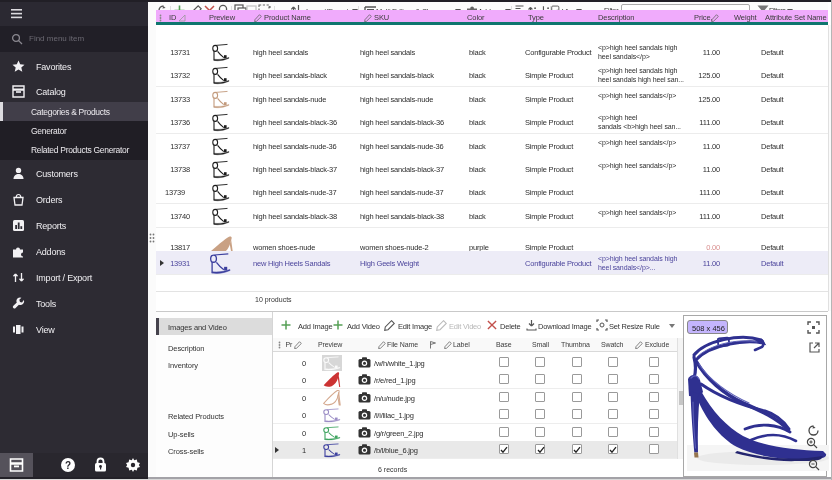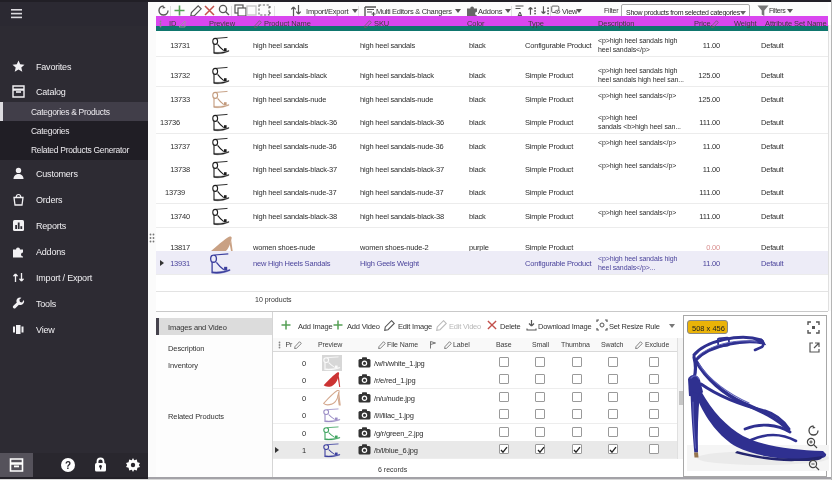--- a/index.html
+++ b/index.html
@@ -18,21 +18,21 @@
 .sb-subtxt{position:absolute;left:31px;font-size:8.5px;color:#eceaee;letter-spacing:-0.3px;}
 #sb-bottom{left:0;top:453px;width:148px;height:24px;background:#29272e;}
 .ico{position:absolute;}
 
 #splitter{left:148px;top:0;width:8px;height:477px;background:#fbfbfb;}
 
 #toolbar{left:156px;top:2px;width:672px;height:23px;background:#fcfcfc;border-bottom:1px solid #e3e3e3;}
 .tb-sep{position:absolute;top:4px;width:1px;height:15px;background:#e0e0e0;}
 .tb-txt{position:absolute;top:5px;font-size:7.5px;color:#333;letter-spacing:-0.2px;white-space:nowrap;}
 .caret{position:absolute;width:0;height:0;border-left:3px solid transparent;border-right:3px solid transparent;border-top:4px solid #555;}
-#gridhead{left:156px;top:16px;width:672px;height:15px;background:#d946ef;border-bottom:5px solid #0f766e;}
+#gridhead{left:156px;top:10px;width:672px;height:15px;background:#f0abfc;border-bottom:3px solid #0f766e;}
 .gh{position:absolute;top:3px;font-size:7.5px;color:#3c3c3c;letter-spacing:-0.1px;white-space:nowrap;}
 .row{position:absolute;left:156px;width:672px;height:24px;border-bottom:1px solid #ececec;background:#fff;font-size:7.5px;color:#2e2e2e;}
 .c{position:absolute;white-space:nowrap;letter-spacing:-0.2px;}
 .desc{position:absolute;left:442px;top:2px;width:110px;font-size:7px;line-height:9px;letter-spacing:-0.1px;color:#2e2e2e;}
 #gridscroll{left:828px;top:25px;width:3px;height:286px;background:#fafafa;border-left:1px solid #e0e0e0;}
 #prodbar-line{left:156px;top:291px;width:672px;height:1px;background:#e3e3e3;}
 #prodbar{left:156px;top:292px;width:672px;height:19px;background:#fff;}
 #bottomsec{left:156px;top:311px;width:672px;height:166px;background:#fff;border-top:1px solid #c9c9c9;}
 
 #tabs{position:absolute;left:0px;top:0px;width:117px;height:166px;background:#fdfdfd;border-right:1px solid #d5d5d5;}
@@ -50,34 +50,41 @@
 <div id="sidebar" class="abs">
 <div id="sb-top" class="abs">
   <svg class="ico" style="left:11px;top:7px" width="11" height="10" viewBox="0 0 11 10">
           <g fill="#dcdbdf">
             <rect x="0" y="0" width="11" height="1.6"></rect>
             <rect x="0" y="3.8" width="11" height="1.6"></rect>
             <rect x="0" y="7.6" width="11" height="1.6"></rect>
           </g>
         </svg>
 </div>
+<div id="sb-search" class="abs">
+  <svg class="ico" style="left:11px;top:7px" width="12" height="12" viewBox="0 0 12 12">
+          <circle cx="5" cy="5" r="3.4" fill="none" stroke="#8a8890" stroke-width="1.3"></circle>
+          <line x1="7.6" y1="7.6" x2="11" y2="11" stroke="#8a8890" stroke-width="1.3"></line>
+        </svg>
+  <span style="position:absolute;left:29px;top:8px;font-size:8px;color:#6b6972;">Find menu item</span>
+</div>
 <svg class="ico" style="left:12px;top:60px" width="13" height="13" viewBox="0 0 13 13">
         <path d="M6.5 0.5 L8.2 4.3 L12.5 4.7 L9.3 7.5 L10.3 11.7 L6.5 9.5 L2.7 11.7 L3.7 7.5 L0.5 4.7 L4.8 4.3 Z" fill="#f2f1f4"></path>
       </svg>
 <span class="sb-item" style="top:62px;">Favorites</span>
 <svg class="ico" style="left:12px;top:85px" width="13" height="13" viewBox="0 0 13 13">
         <path d="M1 1 h11 v3.2 h-11 Z M1 5 h11 v7 h-11 Z" fill="none" stroke="#f2f1f4" stroke-width="1.4"></path>
         <rect x="4" y="6.2" width="5" height="1.6" fill="#f2f1f4"></rect>
       </svg>
 <span class="sb-item" style="top:87px;">Catalog</span>
 <div class="sb-sub" style="top:102px;height:58px;"></div>
 <div class="abs" style="left:0;top:102px;width:148px;height:19px;background:#413e49;"></div>
 <div class="abs" style="left:0;top:102px;width:3px;height:19px;background:#dddce0;"></div>
 <span class="sb-subtxt" style="top:107px;">Categories &amp; Products</span>
-<span class="sb-subtxt" style="top:126px;">Categories</span>
+<span class="sb-subtxt" style="top:126px;">Generator</span>
 <span class="sb-subtxt" style="top:145px;">Related Products Generator</span>
 <svg class="ico" style="left:12px;top:167px" width="13" height="13" viewBox="0 0 13 13">
         <circle cx="6.5" cy="3.4" r="2.7" fill="#f2f1f4"></circle>
         <path d="M1.5 12 C1.5 8.6 4 7 6.5 7 C9 7 11.5 8.6 11.5 12 Z" fill="#f2f1f4"></path>
       </svg>
 <span class="sb-item" style="top:169px;">Customers</span>
 <svg class="ico" style="left:12px;top:193px" width="13" height="13" viewBox="0 0 13 13">
         <path d="M2 4.5 h9 l-1 7.5 h-7 Z" fill="none" stroke="#f2f1f4" stroke-width="1.3"></path>
         <path d="M4.2 4.5 C4.2 0.5 8.8 0.5 8.8 4.5" fill="none" stroke="#f2f1f4" stroke-width="1.2"></path>
       </svg>
@@ -270,21 +277,21 @@
           <path d="M3.2 18.4 C7.5 19.3 13 18.4 18 16.2 L17.8 15.4 C13.2 17.2 8 17.8 3.2 17.3 Z" stroke-width="0.4"></path>
           <rect x="13" y="13.2" width="2.6" height="3" stroke="none"></rect>
         </g>
 <g id="pump">
           <path d="M2.5 17.5 C10 10.5 19 3 23 0.8 C24.8 -0.2 26 0.8 25.6 2.5 L24 8 C22.5 13 19 17 14.5 18.6 C9.5 20 4.5 19.3 2.5 17.5 Z"></path>
           <path d="M25 3 L27.3 19.6 L25.8 19.6 L23.8 8.5 Z"></path>
         </g>
 </defs>
     </svg>
 <div id="gridrows">
-<div class="row" style="top:33px">
+<div class="row" style="top:40px">
  <div class="c" style="left:4px;width:30px;text-align:right;top:8px">13731</div>
  <svg style="position:absolute;left:55px;top:2px" width="20" height="20" viewBox="0 0 20 20" fill="#1b1b1b" stroke="#1b1b1b">
           <use href="#sandal"></use>
         </svg>
  <span class="c" style="left:97px;top:8px">high heel sandals</span>
  <span class="c" style="left:204px;top:8px">high heel sandals</span>
  <span class="c" style="left:313px;top:8px">black</span>
  <span class="c" style="left:369px;top:8px">Configurable Product</span>
  <div class="desc" style="top:3px">&lt;p&gt;high heel sandals high<br>heel sandals&lt;/p&gt;</div>
  <div class="c" style="left:508px;width:56px;text-align:right;top:8px">11.00</div>
@@ -310,21 +317,21 @@
         </svg>
  <span class="c" style="left:97px;top:8px">high heel sandals-nude</span>
  <span class="c" style="left:204px;top:8px">high heel sandals-nude</span>
  <span class="c" style="left:313px;top:8px">black</span>
  <span class="c" style="left:369px;top:8px">Simple Product</span>
  <div class="desc" style="top:4px">&lt;p&gt;high heel sandals&lt;/p&gt;</div>
  <div class="c" style="left:508px;width:56px;text-align:right;top:8px">125.00</div>
  <span class="c" style="left:605px;top:8px">Default</span>
 </div>
 <div class="row" style="top:110.2px">
- <div class="c" style="left:4px;width:30px;top:8px">13736</div>
+ <div class="c" style="left:4px;width:30px;text-align:right;top:8px">13736</div>
  <svg style="position:absolute;left:55px;top:2px" width="20" height="20" viewBox="0 0 20 20" fill="#1b1b1b" stroke="#1b1b1b">
           <use href="#sandal"></use>
         </svg>
  <span class="c" style="left:97px;top:8px">high heel sandals-black-36</span>
  <span class="c" style="left:204px;top:8px">high heel sandals-black-36</span>
  <span class="c" style="left:313px;top:8px">black</span>
  <span class="c" style="left:369px;top:8px">Simple Product</span>
  <div class="desc" style="top:3px">&lt;p&gt;high heel<br>sandals &lt;b&gt;high heel san...</div>
  <div class="c" style="left:508px;width:56px;text-align:right;top:8px">111.00</div>
  <span class="c" style="left:605px;top:8px">Default</span>
@@ -418,20 +425,26 @@
           <span>Images and Video</span>
         </div>
   <div class="tab" style="top:27px">
           <span>Description</span>
         </div>
   <div class="tab" style="top:44px">
           <span>Inventory</span>
         </div>
   <div class="tab" style="top:95px">
           <span>Related Products</span>
+        </div>
+  <div class="tab" style="top:113px">
+          <span>Up-sells</span>
+        </div>
+  <div class="tab" style="top:130px">
+          <span>Cross-sells</span>
         </div>
 </div>
 <div class="abs" style="left:117px;top:0;width:410px;height:26px;">
   <svg class="ico" style="left:8px;top:8px" width="10" height="10" viewBox="0 0 10 10">
           <path d="M5 0.5 V9.5 M0.5 5 H9.5" stroke="#55a055" stroke-width="1.5"></path>
         </svg>
   <span class="tb-txt" style="left:25px;top:10px">Add Image</span>
   <svg class="ico" style="left:60px;top:8px" width="10" height="10" viewBox="0 0 10 10">
           <path d="M5 0.5 V9.5 M0.5 5 H9.5" stroke="#55a055" stroke-width="1.5"></path>
         </svg>
@@ -616,21 +629,21 @@
             </svg>
           </div>
  <div class="cb" style="left:376px"></div>
 </div>
 </div>
 <span style="position:absolute;left:222px;top:154px;font-size:7px;color:#333;">6 records</span>
 <div class="abs" style="left:521px;top:26px;width:6px;height:121px;background:#f4f4f4;border-left:1px solid #e0e0e0;">
         <div class="abs" style="left:1px;top:53px;width:6px;height:14px;background:#c6c6c6;"></div>
       </div>
 <div id="imgpanel">
-  <div class="abs" style="left:3px;top:4px;width:41px;height:14px;border:1px solid #888;border-radius:3px;background:#eab308;text-align:center;">
+  <div class="abs" style="left:3px;top:4px;width:41px;height:14px;border:1px solid #888;border-radius:3px;background:#c4b5fd;text-align:center;">
           <span style="position:absolute;left:4px;top:3px;font-size:7.5px;color:#222;white-space:nowrap;">508 x 456</span>
         </div>
   <svg class="ico" style="left:123px;top:5px" width="13" height="13" viewBox="0 0 13 13">
           <path d="M1 4 V1 H4 M9 1 H12 V4 M12 9 V12 H9 M4 12 H1 V9" stroke="#555" stroke-width="1.4" fill="none"></path>
           <rect x="5" y="5" width="3" height="3" fill="#555"></rect>
         </svg>
   <svg class="ico" style="left:125px;top:26px" width="11" height="11" viewBox="0 0 11 11">
           <path d="M4 1 H1 V10 H10 V7" stroke="#555" stroke-width="1.2" fill="none"></path>
           <path d="M6 1 H10 V5 M10 1 L5 6" stroke="#555" stroke-width="1.2" fill="none"></path>
         </svg>

